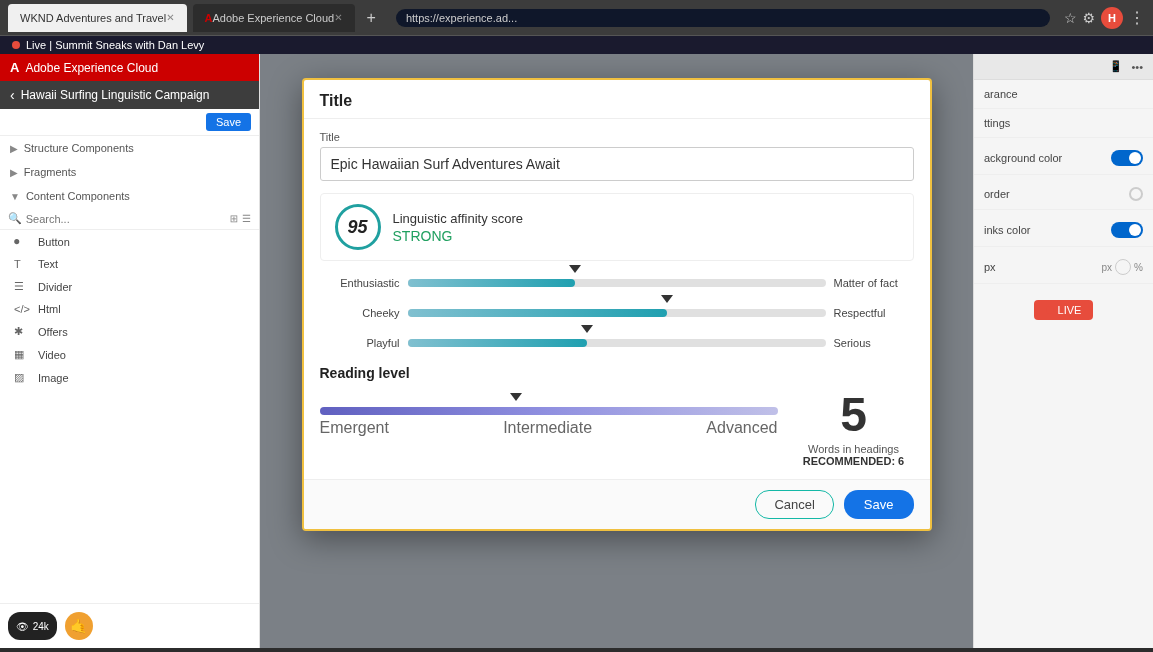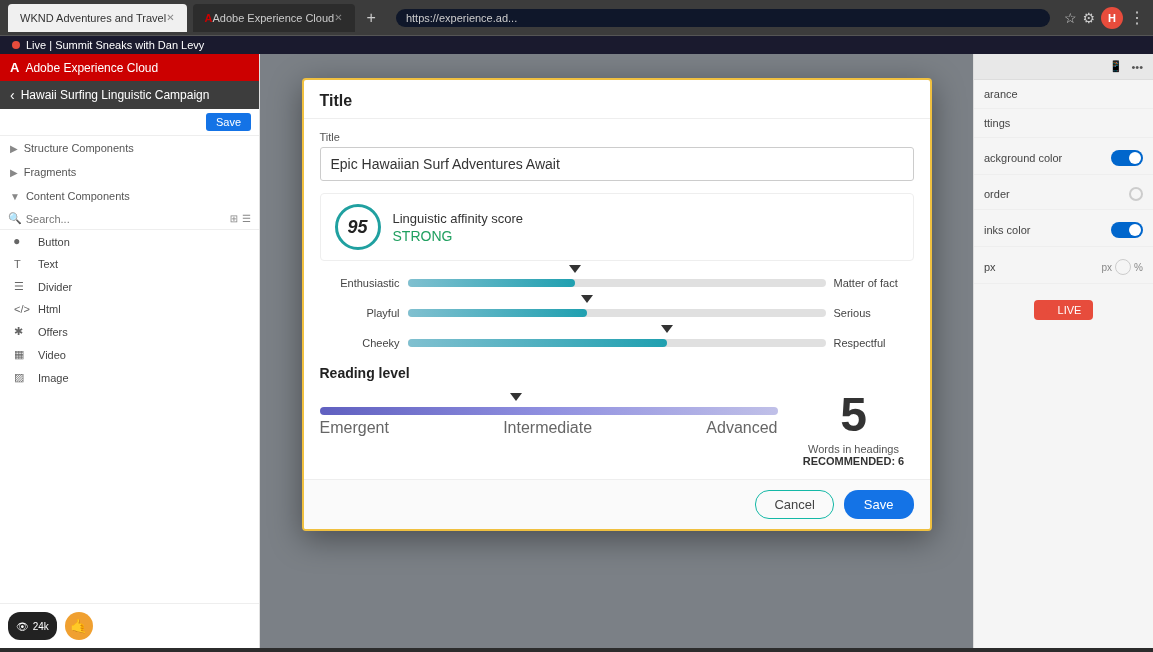--- a/index.html
+++ b/index.html
@@ -561,39 +561,39 @@
               <div class="slider-track">
                 <div class="slider-fill" style="width:40%"></div>
                 <div class="slider-arrow" style="left:40%"></div>
               </div>
             </div>
             <div class="tone-label-right">Matter of fact</div>
           </div>
 
 
           <div class="tone-row">
+            <div class="tone-label-left">Cheeky</div>
+            <div class="slider-container">
+              <div class="slider-track">
+                <div class="slider-fill" style="width:62%"></div>
+                <div class="slider-arrow" style="left:62%"></div>
+              </div>
+            </div>
+            <div class="tone-label-right">Respectful</div>
+          </div>
+
+          <div class="tone-row">
             <div class="tone-label-left">Playful</div>
             <div class="slider-container">
               <div class="slider-track">
                 <div class="slider-fill" style="width:43%"></div>
                 <div class="slider-arrow" style="left:43%"></div>
               </div>
             </div>
             <div class="tone-label-right">Serious</div>
-          </div>
-
-          <div class="tone-row">
-            <div class="tone-label-left">Cheeky</div>
-            <div class="slider-container">
-              <div class="slider-track">
-                <div class="slider-fill" style="width:62%"></div>
-                <div class="slider-arrow" style="left:62%"></div>
-              </div>
-            </div>
-            <div class="tone-label-right">Respectful</div>
           </div>
 
           
           <div class="section-title" style="margin-top:12px;">Reading level</div>
           <div class="reading-section">
             <div class="reading-slider-area">
               <div class="reading-track">
                 <div style="position:absolute;top:-14px;left:43%;width:0;height:0;border-left:6px solid transparent;border-right:6px solid transparent;border-top:8px solid #333;transform:translateX(-50%);"></div>
               </div>
               <div class="reading-labels">

